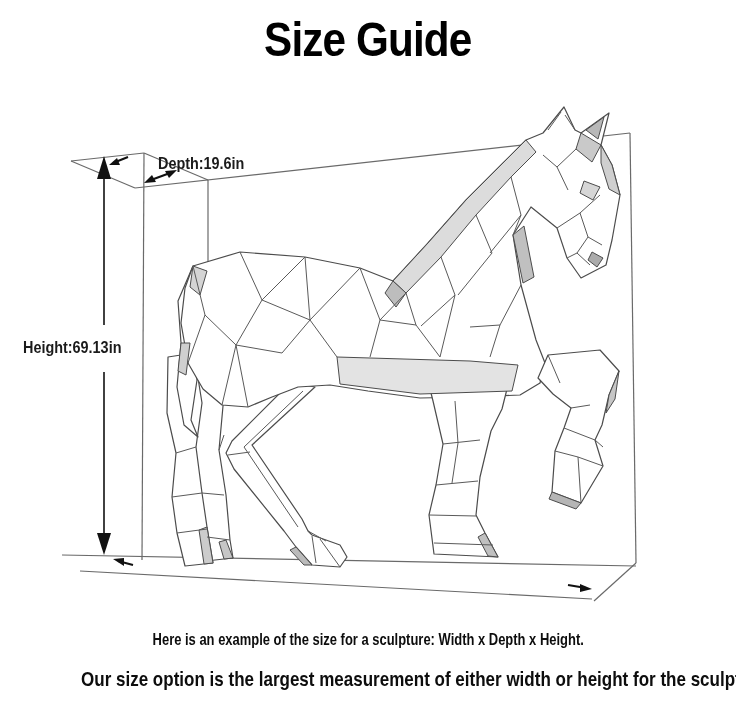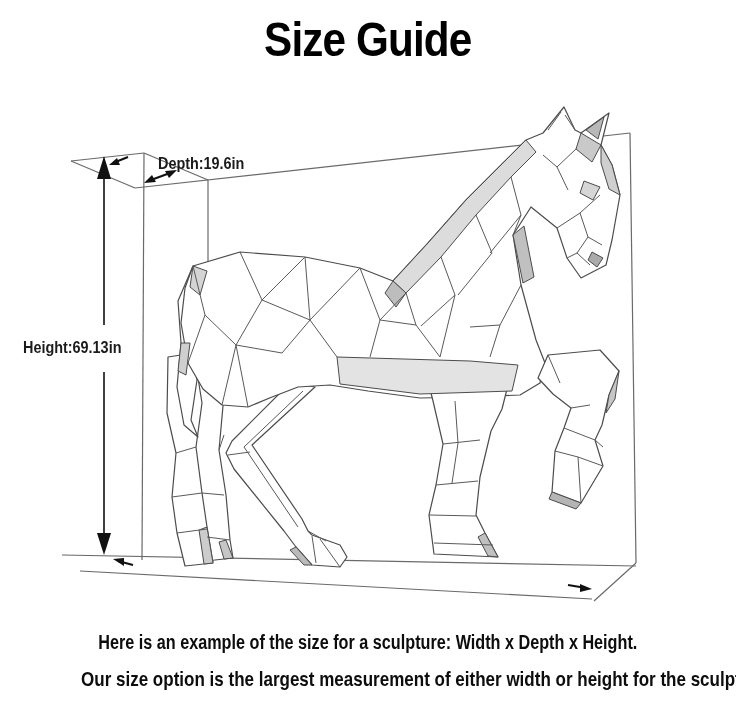--- a/index.html
+++ b/index.html
@@ -5,21 +5,21 @@
   html,body{margin:0;padding:0;background:#fff;}
   #page{position:relative;width:736px;height:722px;background:#ffffff;overflow:hidden;
         font-family:"Liberation Sans","DejaVu Sans",sans-serif;color:#111;}
   .title{position:absolute;top:12px;left:0;width:736px;text-align:center;
          font-size:48px;font-weight:700;color:#000;letter-spacing:-1px;}
   .title span{display:inline-block;transform:scaleX(0.88);transform-origin:center;white-space:nowrap;}
   .dim-label{position:absolute;font-weight:700;font-size:16px;color:#1b1b1b;white-space:nowrap;}
   .dim-label span{display:inline-block;transform:scaleX(0.9);transform-origin:left center;white-space:nowrap;}
   .caption{position:absolute;left:0;width:736px;text-align:center;font-weight:700;color:#0d0d0d;white-space:nowrap;}
   .caption span{display:inline-block;transform:scaleX(0.81);transform-origin:center;white-space:nowrap;}
-  #cap1{top:631px;font-size:20px;}
+  #cap1{top:631px;font-size:16px;}
   #cap2{top:667px;font-size:21px;}
   svg{position:absolute;left:0;top:95px;}
 </style>
 </head>
 <body>
 
 <div id="page">
 
   <div class="title"><span>Size Guide</span></div>
 

